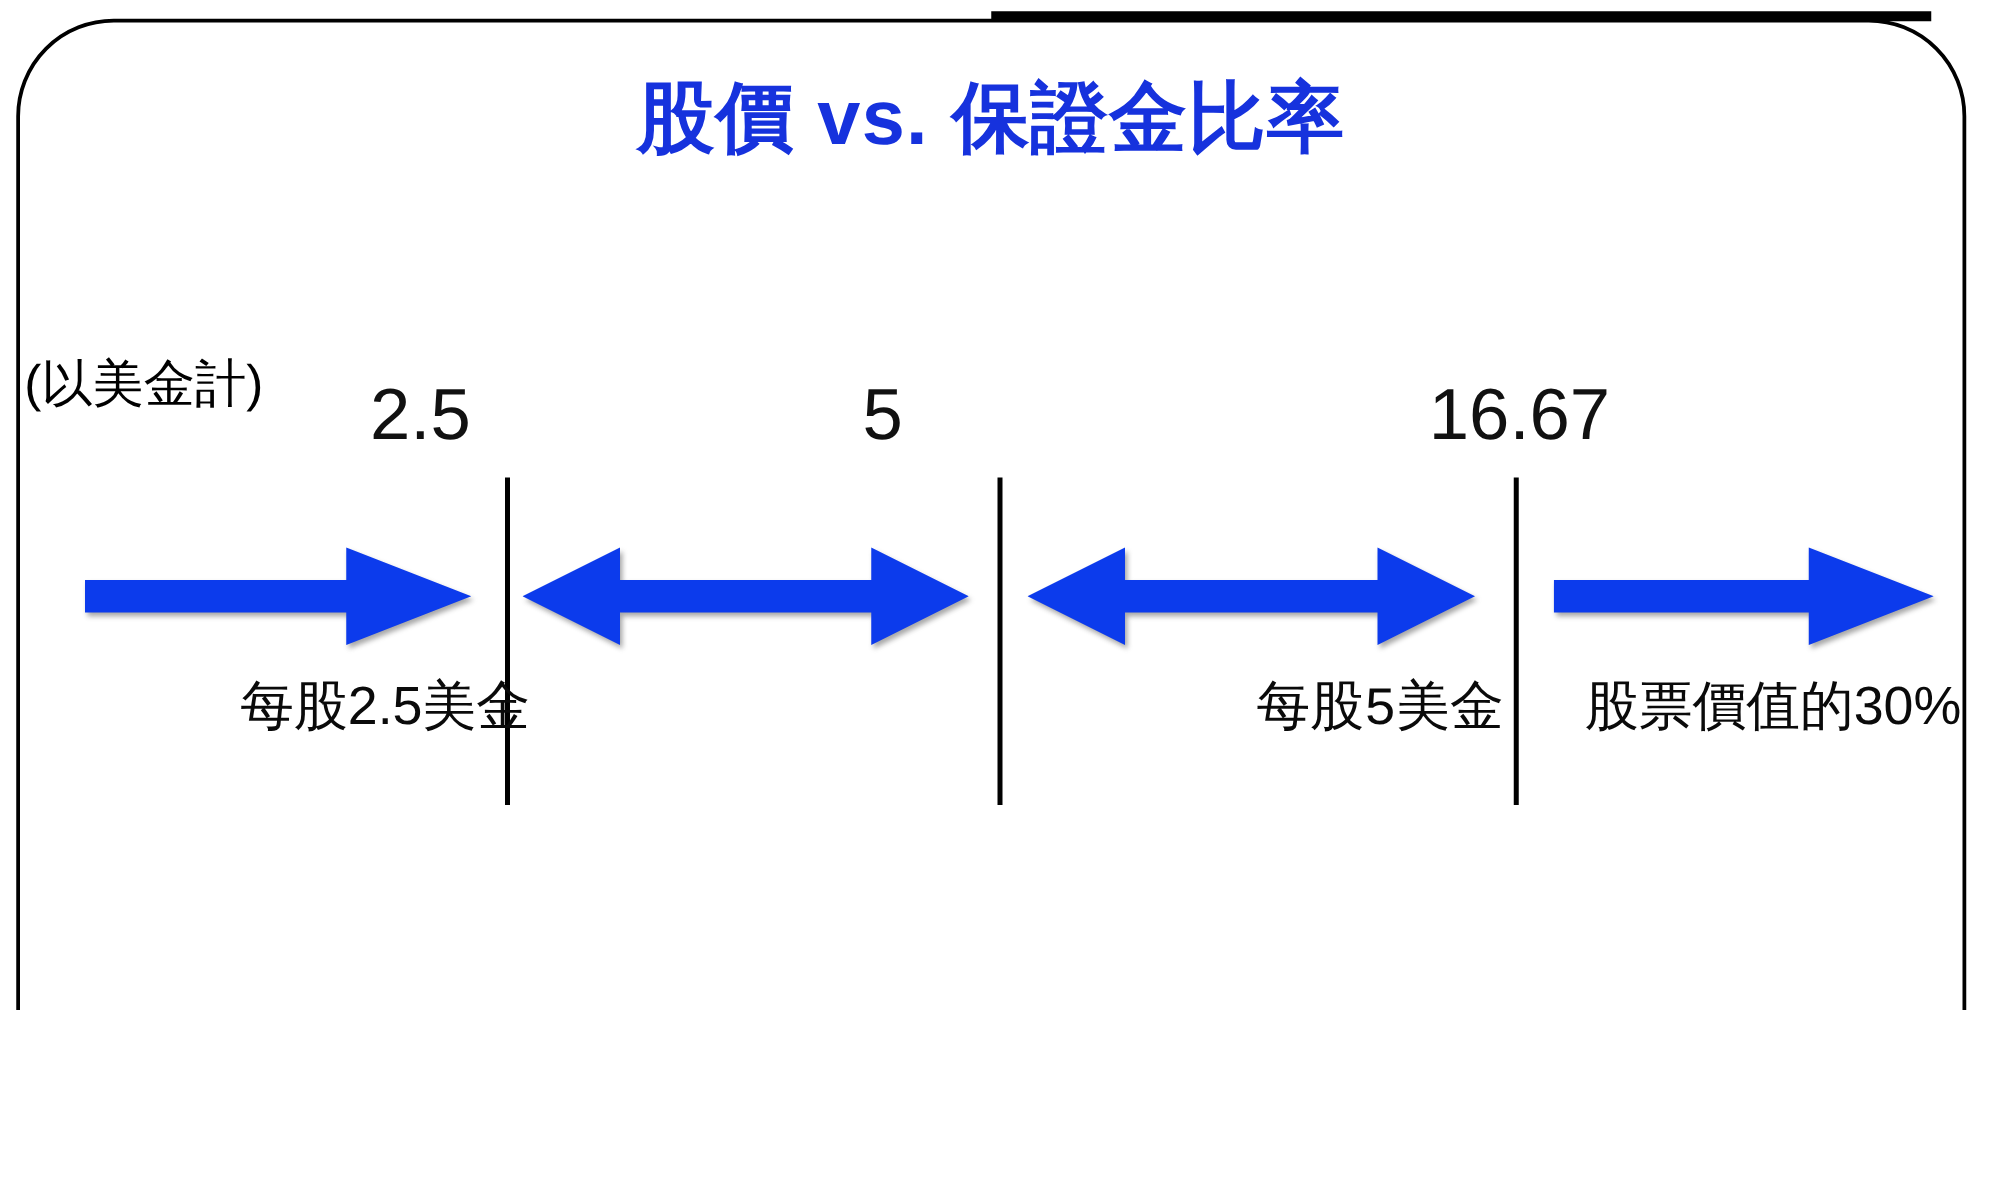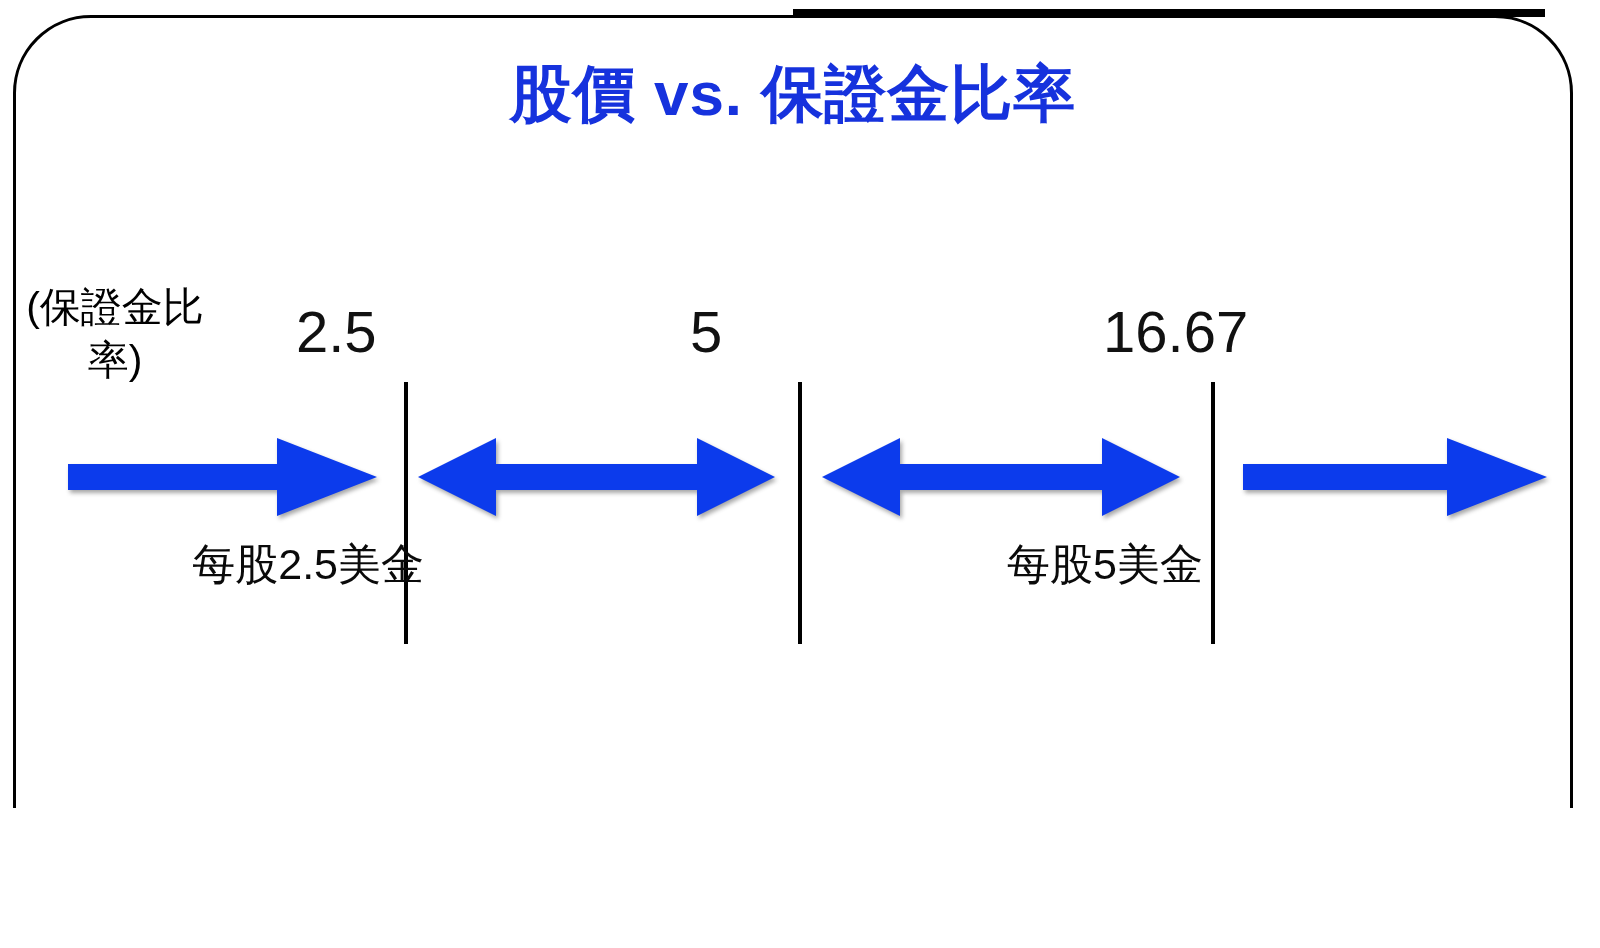--- a/index.html
+++ b/index.html
@@ -74,26 +74,26 @@
 <body>
 
 <div class="stage">
 
   <div class="frame"></div>
   <div class="top-bar"></div>
 
   <div class="title">股價 vs. 保證金比率</div>
 
   <div class="axis-label">
-    <div>(保證金比率)</div>
+    <div>(以美金計)</div>
   </div>
 
   <div class="tick-value" style="left:296px;">2.5</div>
   <div class="tick-value" style="left:690px;">5</div>
-  <div class="tick-value" style="left:1103px;">16.67</div>
+  <div class="tick-value" style="left:1143px;">16.67</div>
 
   <div class="tick-line" style="left:404px;"></div>
   <div class="tick-line" style="left:798px;"></div>
   <div class="tick-line" style="left:1211px;"></div>
 
   <div class="arrow" style="left:68px;width:309px;">
     <svg width="309" height="80" viewBox="0 0 309 80">
       <polygon points="0,27 209,27 209,1 309,40 209,79 209,53 0,53"></polygon>
     </svg>
   </div>
@@ -110,15 +110,16 @@
     </svg>
   </div>
 
   <div class="arrow" style="left:1243px;width:304px;">
     <svg width="304" height="80" viewBox="0 0 304 80">
       <polygon points="0,27 204,27 204,1 304,40 204,79 204,53 0,53"></polygon>
     </svg>
   </div>
 
   <div class="seg-label" style="left:24px;">每股2.5美金</div>
-  <div class="seg-label" style="left:803px;">每股5美金</div>
+  <div class="seg-label" style="left:803px;font-family:Liberation Mono, monospace;">每股5美金</div>
+  <div class="seg-label" style="left:1169px;">股票價值的30%</div>
 
 </div>
 
 </body></html>

